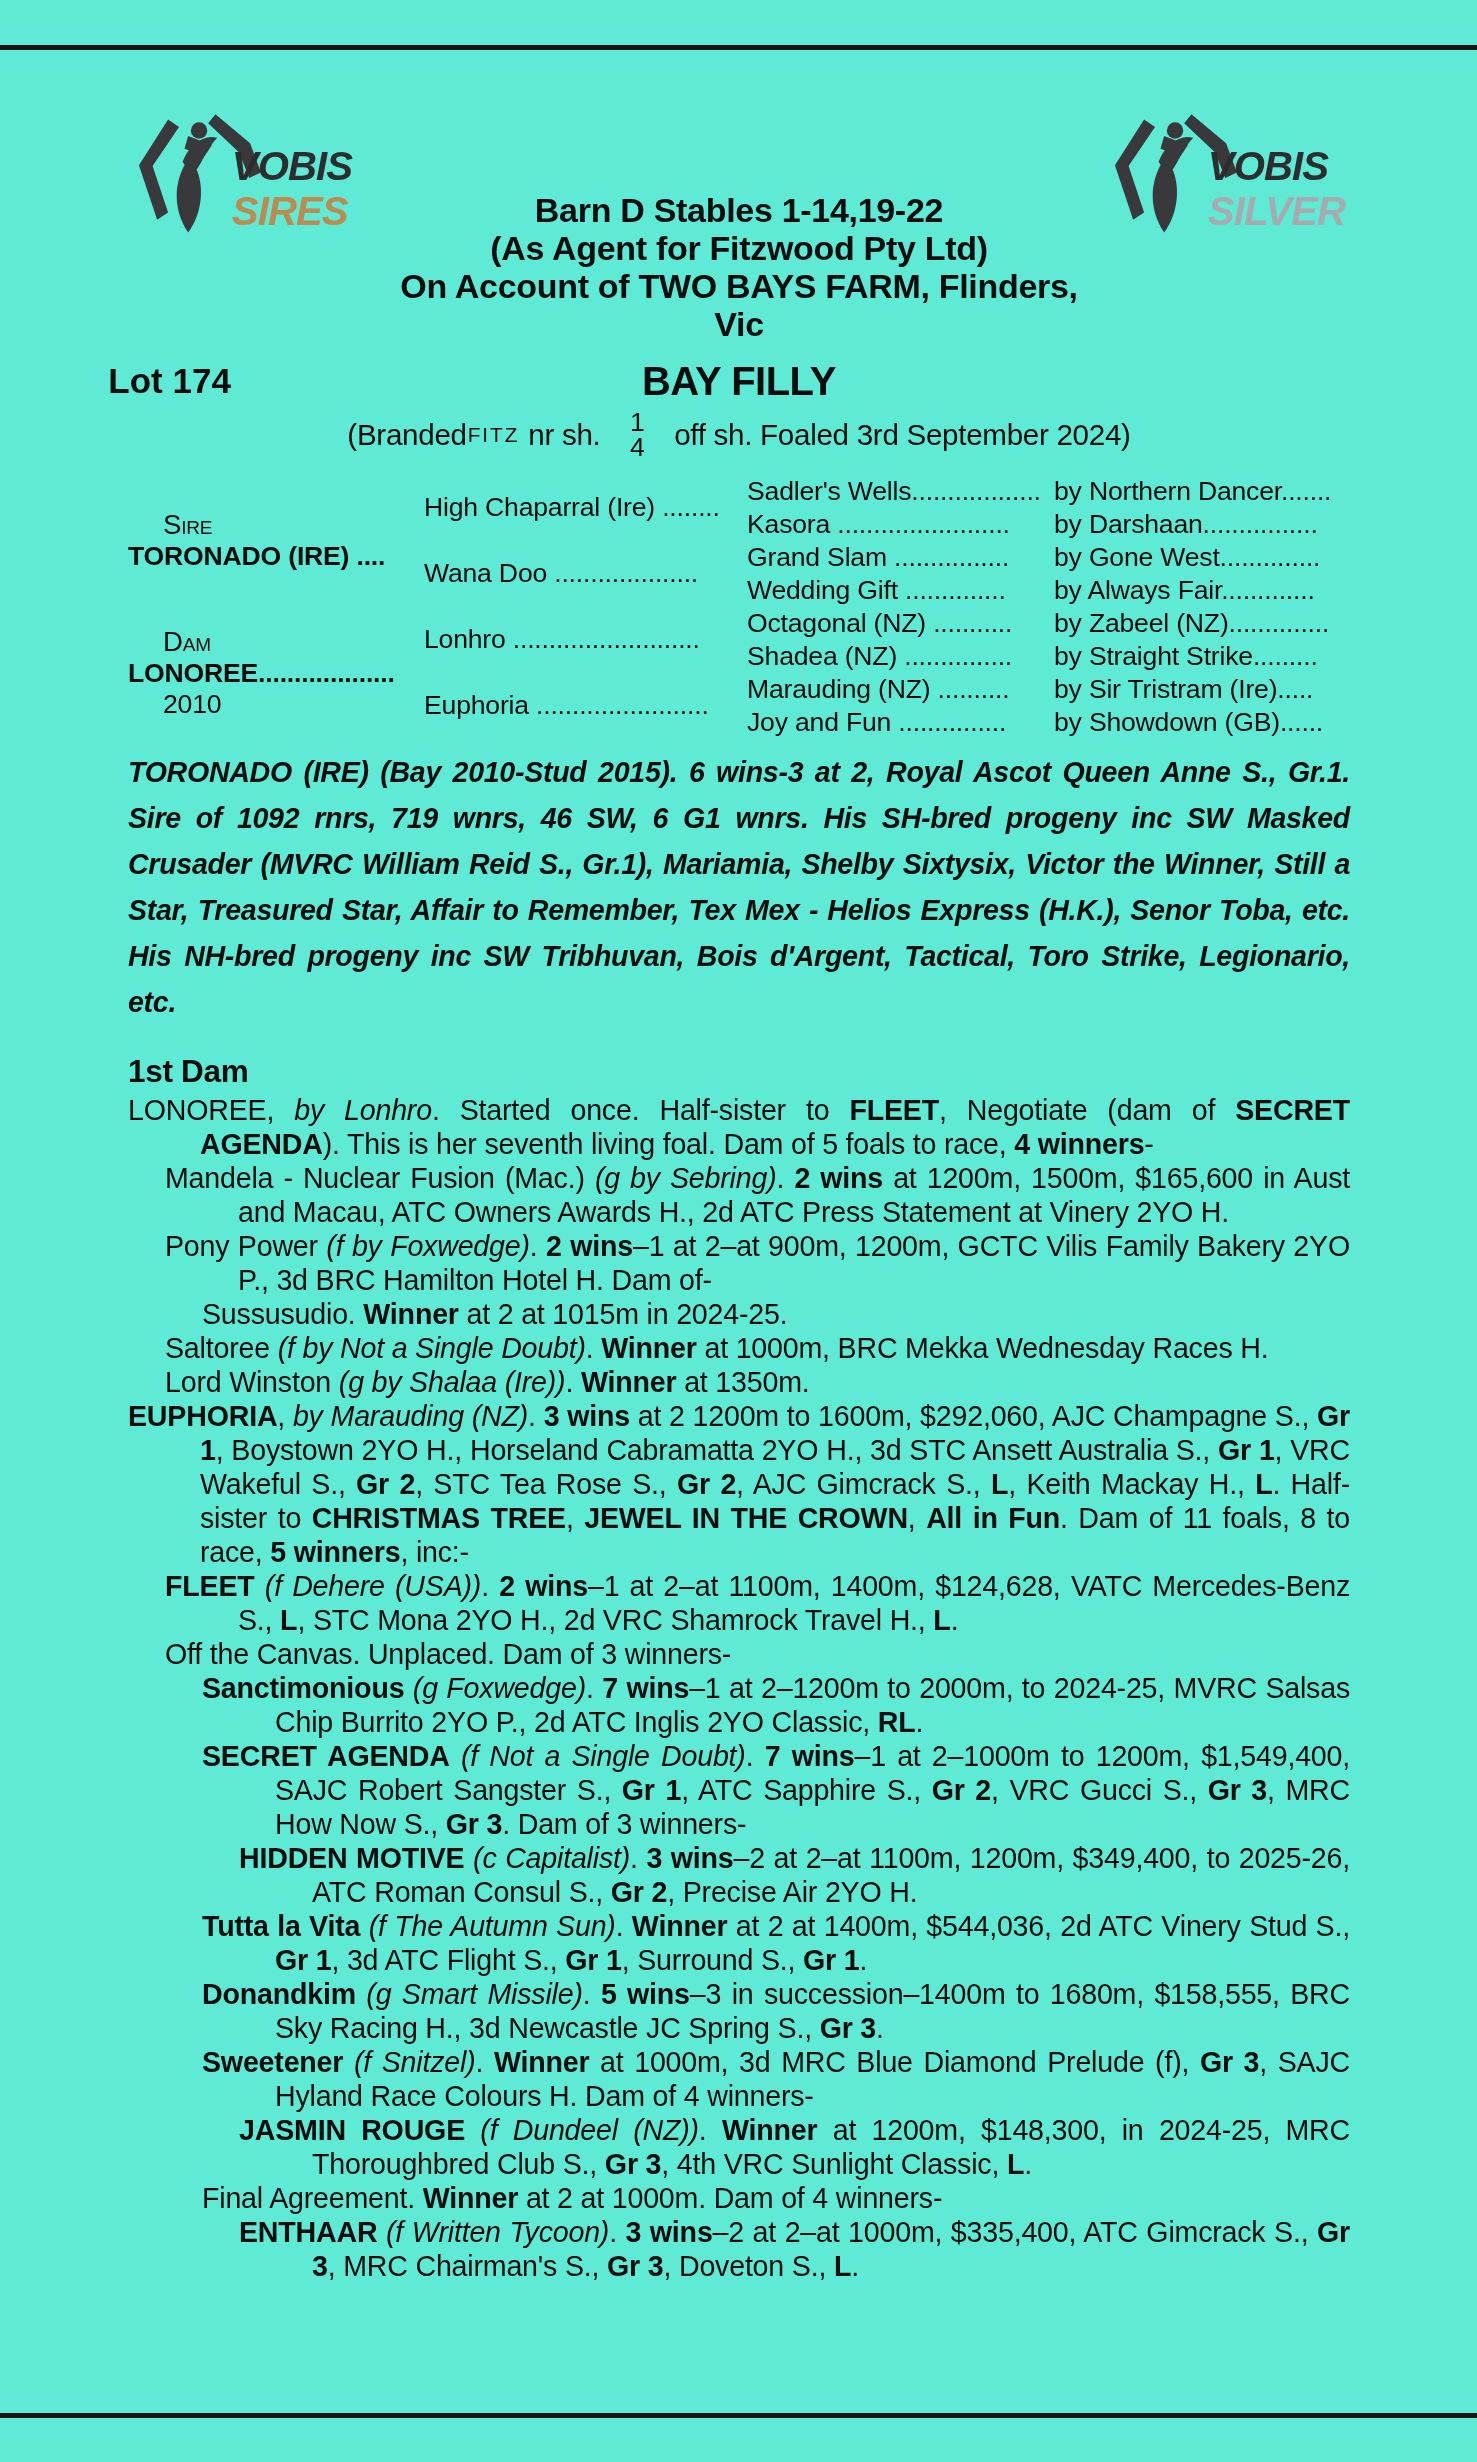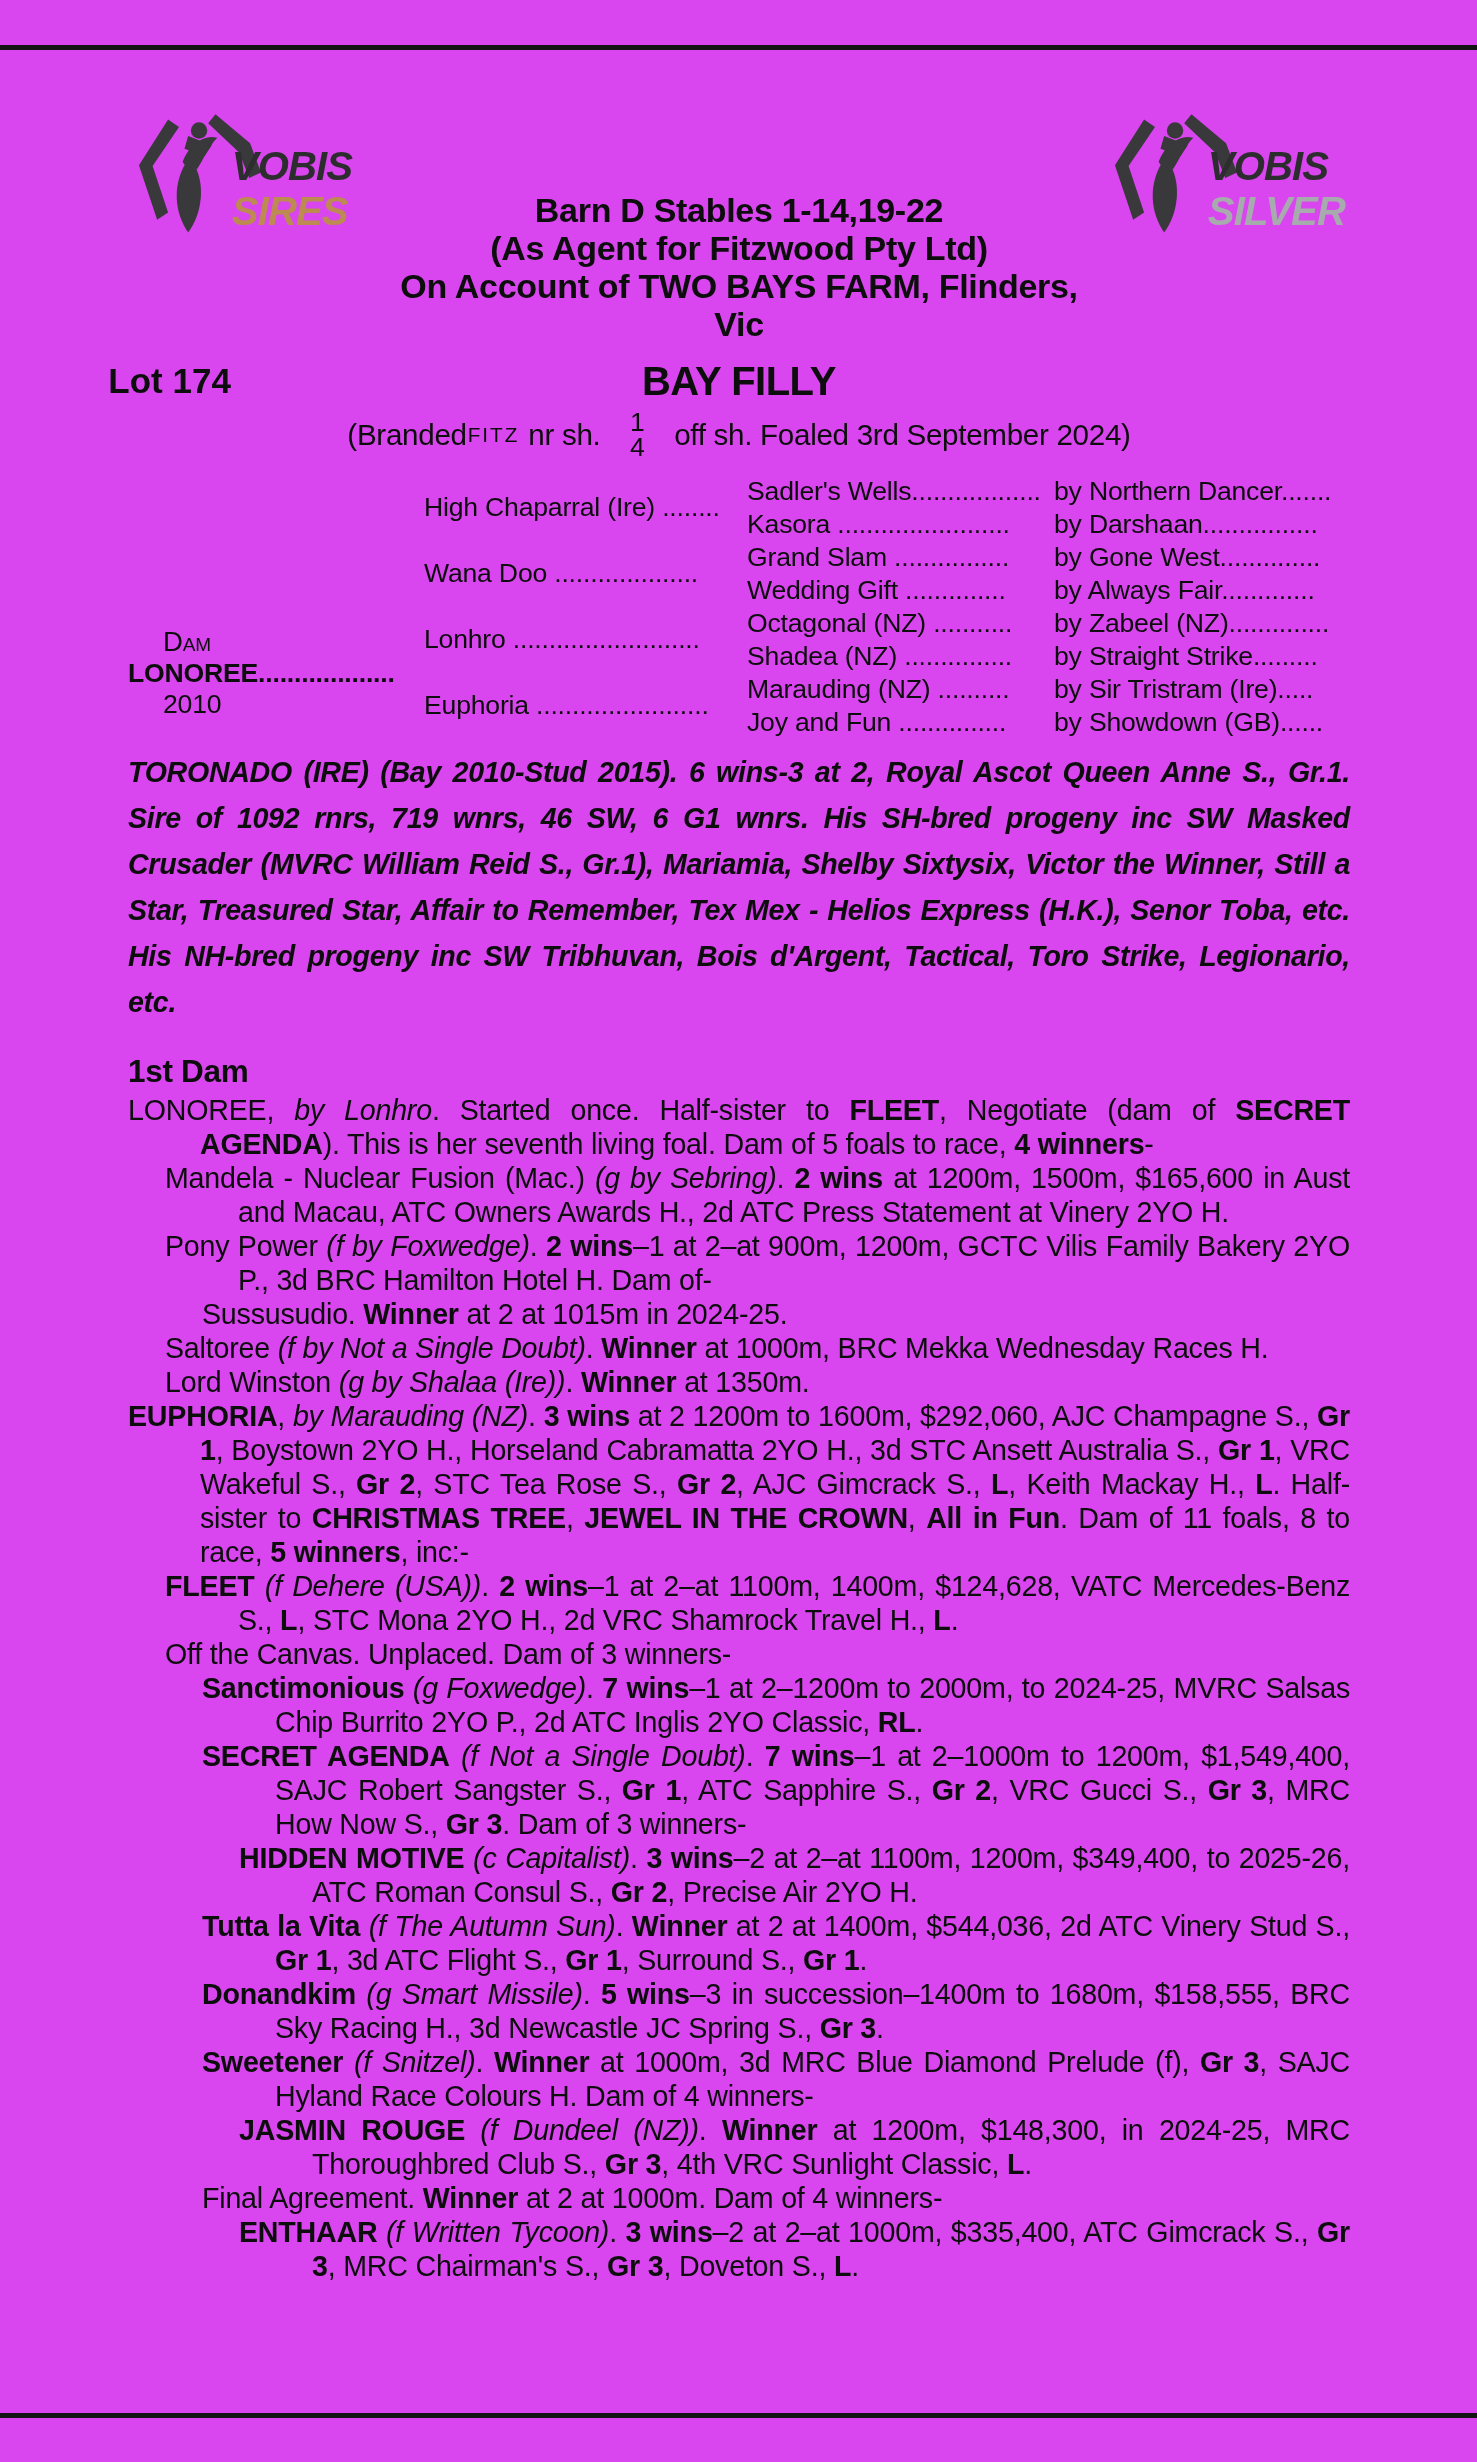--- a/index.html
+++ b/index.html
@@ -1,20 +1,20 @@
 <!DOCTYPE html>
 <html><head>
 <meta charset="utf-8">
 <style>
   html,body{margin:0;padding:0;background:#e8e8e8;}
   .page{
     position:relative;
     width:1478px;height:2463px;
     margin:0 auto;
-    background:#d946ef;
+    background:#5eead4;
     color:#0d0d0d;
     font-family:"Liberation Sans", sans-serif;
     overflow:hidden;
   }
   .rule{position:absolute;left:0;right:0;height:4.9px;background:#141414;}
   .rule-top{top:45px;}
   .rule-bottom{top:2413px;}
 
   .content{position:absolute;left:128px;right:128px;top:0;}
 
@@ -158,20 +158,24 @@
       <span class="brand">FITZ</span>
       <span class="gap-s">nr sh.</span>
       <span class="frac">
         <span>1</span>
         <span>4</span>
       </span>
       <span>off sh. Foaled 3rd September 2024)</span>
     </div>
 
     <div class="ped-grid">
+      <div class="ped-gen1 ped-sire">
+        <div class="ped-label">Sire</div>
+        <div class="ped-name">TORONADO (IRE) ....</div>
+      </div>
       <div class="ped-gen1 ped-dam">
         <div class="ped-label">Dam</div>
         <div class="ped-name">LONOREE...................</div>
         <div class="ped-year">2010</div>
       </div>
       <div style="display:contents"><div class="ped-cell" style="grid-area: 1 / 2 / span 2;">High Chaparral (Ire) ........</div><div class="ped-cell" style="grid-area: 3 / 2 / span 2;">Wana Doo ....................</div><div class="ped-cell" style="grid-area: 5 / 2 / span 2;">Lonhro ..........................</div><div class="ped-cell" style="grid-area: 7 / 2 / span 2;">Euphoria ........................</div></div>
       <div style="display:contents"><div class="ped-cell" style="grid-area: 1 / 3 / span 1;">Sadler's Wells..................</div><div class="ped-cell" style="grid-area: 2 / 3 / span 1;">Kasora ........................</div><div class="ped-cell" style="grid-area: 3 / 3 / span 1;">Grand Slam ................</div><div class="ped-cell" style="grid-area: 4 / 3 / span 1;">Wedding Gift ..............</div><div class="ped-cell" style="grid-area: 5 / 3 / span 1;">Octagonal (NZ) ...........</div><div class="ped-cell" style="grid-area: 6 / 3 / span 1;">Shadea (NZ) ...............</div><div class="ped-cell" style="grid-area: 7 / 3 / span 1;">Marauding (NZ) ..........</div><div class="ped-cell" style="grid-area: 8 / 3 / span 1;">Joy and Fun ...............</div></div>
       <div style="display:contents"><div class="ped-cell" style="grid-area: 1 / 4 / span 1;">by Northern Dancer.......</div><div class="ped-cell" style="grid-area: 2 / 4 / span 1;">by Darshaan................</div><div class="ped-cell" style="grid-area: 3 / 4 / span 1;">by Gone West..............</div><div class="ped-cell" style="grid-area: 4 / 4 / span 1;">by Always Fair.............</div><div class="ped-cell" style="grid-area: 5 / 4 / span 1;">by Zabeel (NZ)..............</div><div class="ped-cell" style="grid-area: 6 / 4 / span 1;">by Straight Strike.........</div><div class="ped-cell" style="grid-area: 7 / 4 / span 1;">by Sir Tristram (Ire).....</div><div class="ped-cell" style="grid-area: 8 / 4 / span 1;">by Showdown (GB)......</div></div>
     </div>
 

